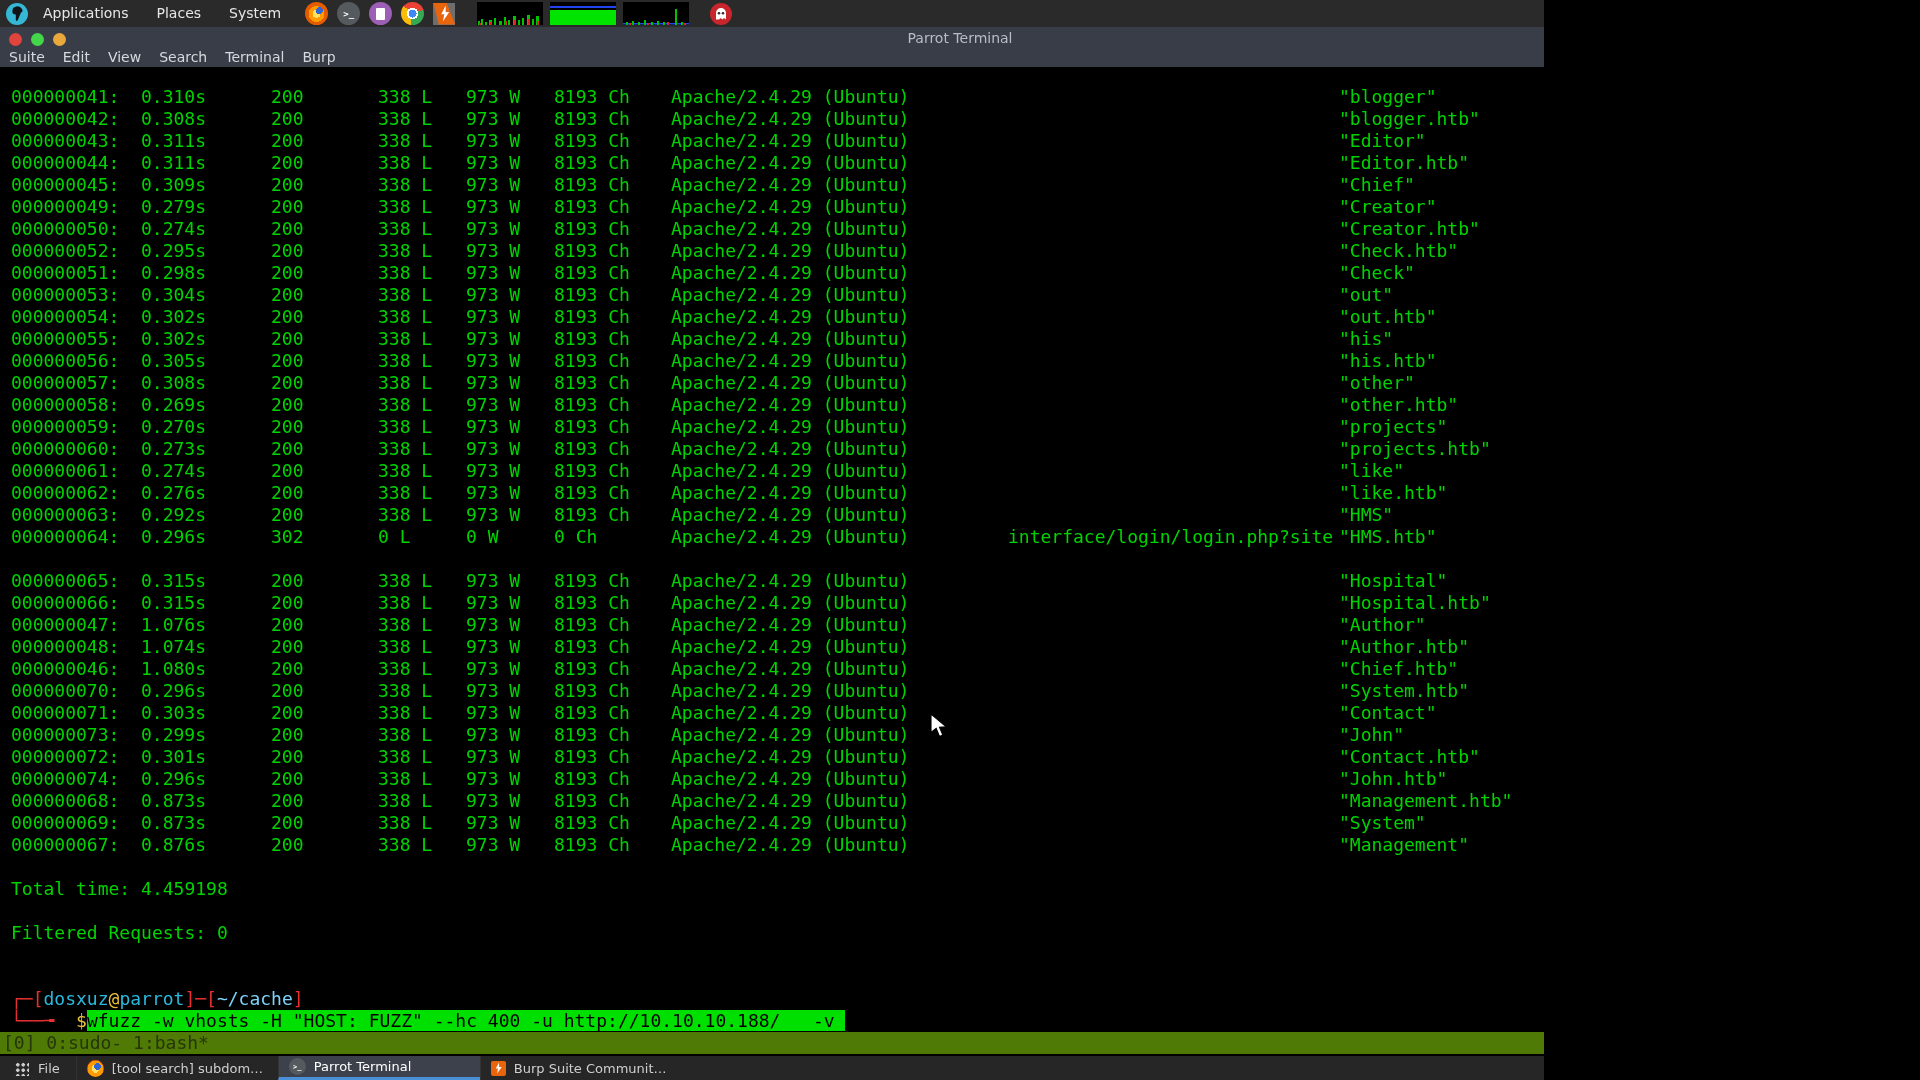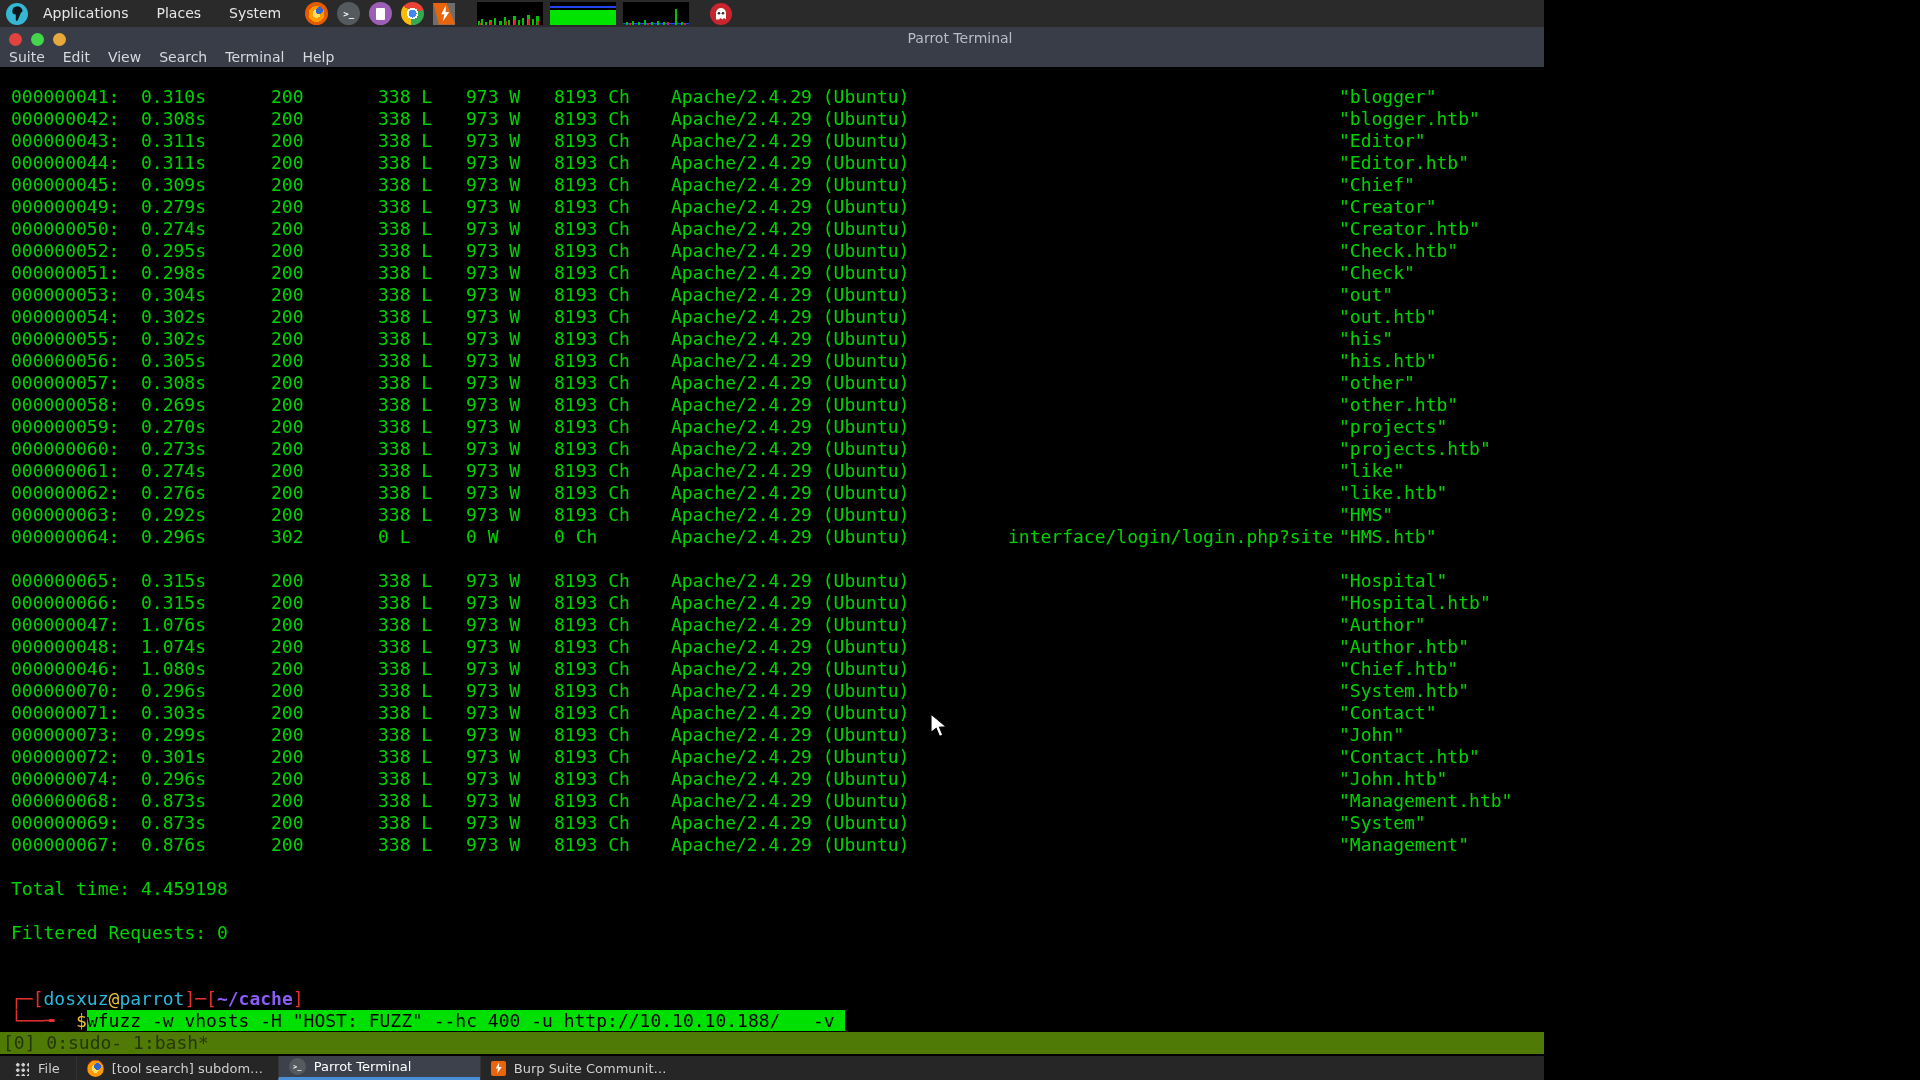--- a/index.html
+++ b/index.html
@@ -57,21 +57,21 @@
     display:flex; align-items:center; gap:0; }
   .mb-item { color:#d6d9de; font-size:14px; padding:0 9px; line-height:19px; }
   
   #term { position:absolute; left:0; top:67px; width:1920px; height:989px; background:#000;
     font-family:"DejaVu Sans Mono","Liberation Mono",monospace; font-size:18px; }
   .tline { position:absolute; left:8px; height:22px; width:1920px; white-space:pre; color:#00d400; }
   .cell { position:absolute; top:0; }
   .p-red    { color:#e83030; }
   .p-cyan   { color:#2ab8dd; }
   .p-yellow { color:#e8c33a; }
-  .p-green  { color:#8b5cf6;font-weight:bold; }
+  .p-green  { color:#7dd3fc; }
   .p-sel    { color:#000; background:#00e000; }
   #prompt1 { top:921px; } #prompt2 { top:943px; }
   #prompt1, #prompt2 { padding-left:3px; }
   #tmux { position:absolute; left:0; top:965px; width:1920px; height:22px; background:#4f7a05;
     color:#26350a; font-family:"DejaVu Sans Mono","Liberation Mono",monospace; font-size:18px; white-space:pre; }
   #tmux-left { position:absolute; left:3px; top:0; }
   #tmux-right { position:absolute; right:4px; top:0; }
   
   #taskbar { position:absolute; left:0; top:1056px; width:1920px; height:24px; background:#262626;
     display:flex; align-items:stretch; color:#cfcfcf; font-size:13px; }
@@ -200,21 +200,21 @@
     <div class="tl-btn tl-min"></div>
     <span id="win-title">Parrot Terminal</span>
   </div>
 
   <div id="menubar">
     <span class="mb-item">Suite</span>
     <span class="mb-item">Edit</span>
     <span class="mb-item">View</span>
     <span class="mb-item">Search</span>
     <span class="mb-item">Terminal</span>
-    <span class="mb-item">Help</span>
+    <span class="mb-item">Burp</span>
   </div>
 
   <div id="term">
     <div id="prompt1" class="tline"><span class="p-red">┌─[</span><span class="p-cyan">dosxuz</span><span class="p-yellow">@</span><span class="p-cyan">parrot</span><span class="p-red">]─[</span><span class="p-green">~/cache</span><span class="p-red">]</span></div>
     <div id="prompt2" class="tline"><span class="p-red">└──╼  </span><span class="p-yellow">$</span><span class="p-sel">wfuzz -w vhosts -H "HOST: FUZZ" --hc 400 -u http://10.10.10.188/   -v </span></div>
     <div id="tmux">
       <span id="tmux-left">[0] 0:sudo- 1:bash*</span>
       <span id="tmux-right">"parrot" 03:16 22-Jul-20</span>
     </div>
   <div class="tline" style="top: 19px;"><span class="cell" style="left: 3px;">000000041:</span><span class="cell" style="left: 133px;">0.310s</span><span class="cell" style="left: 263px;">200</span><span class="cell" style="left: 370px;">338 L</span><span class="cell" style="left: 458px;">973 W</span><span class="cell" style="left: 546px;">8193 Ch</span><span class="cell" style="left: 663px;">Apache/2.4.29 (Ubuntu)</span><span class="cell" style="left: 1331px;">"blogger"</span></div>

